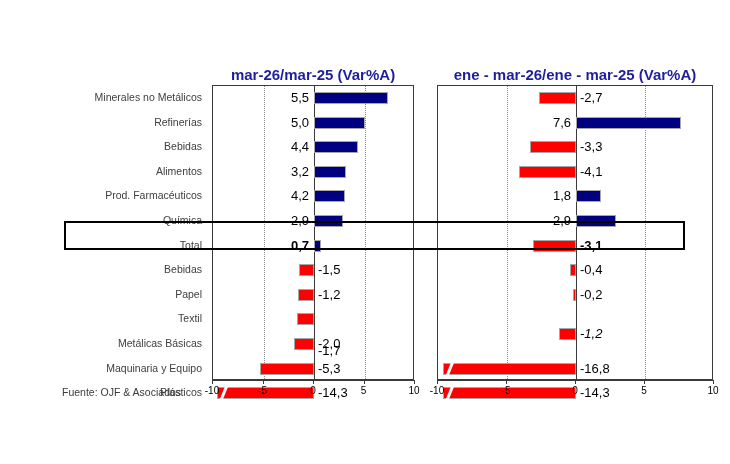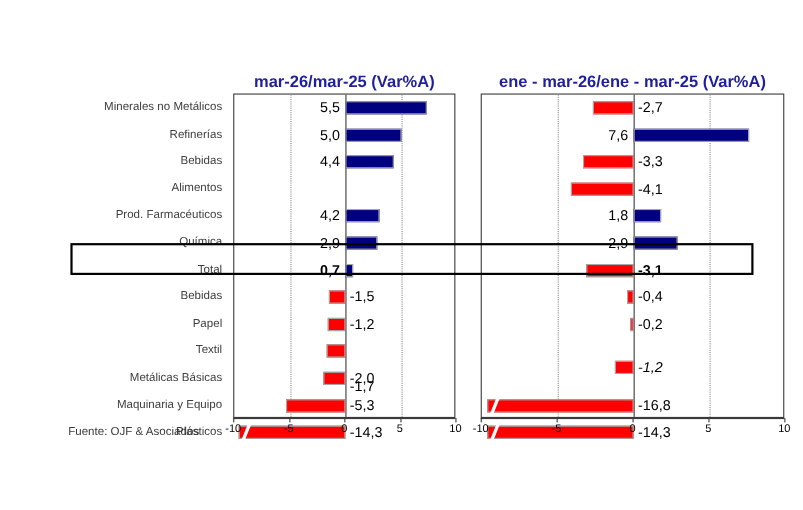--- a/index.html
+++ b/index.html
@@ -209,20 +209,24 @@
           <div class="bar pos" style="left: 101px; width: 73.73px;"></div>
           <div class="val pos" style="right: 104px;">5,5</div>
         </div>
         <div class="row" style="top: 24.6px;">
           <div class="bar pos" style="left: 101px; width: 50.5px;"></div>
           <div class="val pos" style="right: 104px;">5,0</div>
         </div>
         <div class="row" style="top: 49.2px;">
           <div class="bar pos" style="left: 101px; width: 44.44px;"></div>
           <div class="val pos" style="right: 104px;">4,4</div>
+        </div>
+        <div class="row" style="top: 73.8px;">
+          <div class="bar pos" style="left: 101px; width: 32.32px;"></div>
+          <div class="val pos" style="right: 104px;">3,2</div>
         </div>
         <div class="row" style="top: 98.4px;">
           <div class="bar pos" style="left: 101px; width: 31.31px;"></div>
           <div class="val pos" style="right: 104px;">4,2</div>
         </div>
         <div class="row" style="top: 123px;">
           <div class="bar pos" style="left: 101px; width: 29.29px;"></div>
           <div class="val pos" style="right: 104px;">2,9</div>
         </div>
         <div class="row" style="top: 147.6px;">

